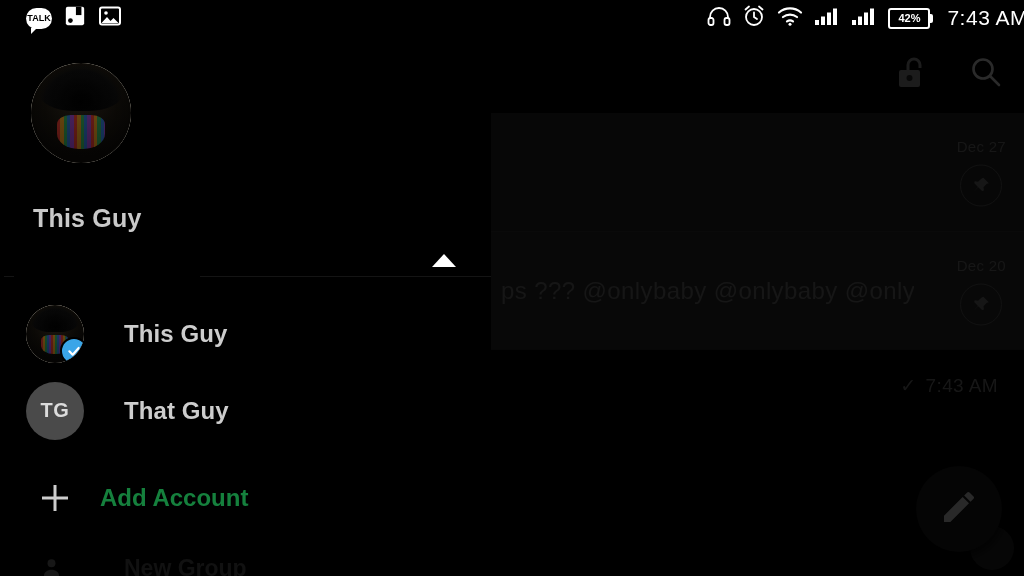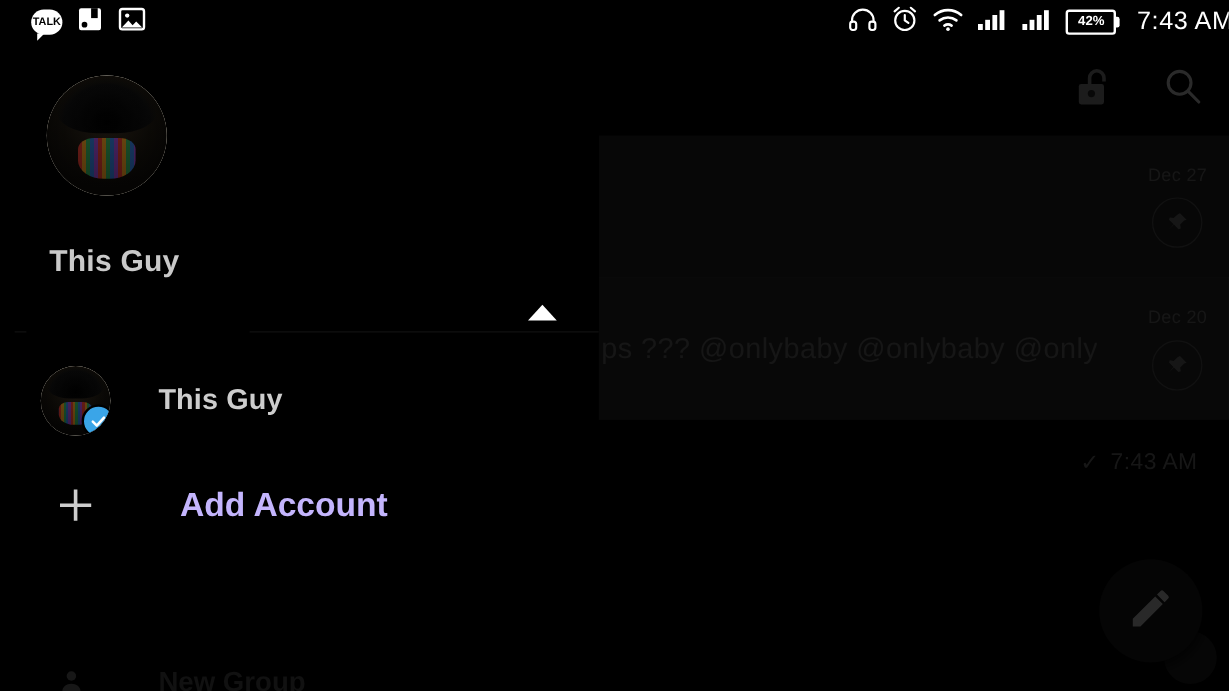--- a/index.html
+++ b/index.html
@@ -84,21 +84,21 @@
     display:flex; align-items:center; justify-content:center;
   }
   .battery-pct{ font-size:11px; color:#fff; font-weight:bold; }
   .battery-cap{ width:3px; height:9px; background:#fff; border-radius:0 2px 2px 0; }
 
   
   .scrim{ position:absolute; inset:0; background:rgba(0,0,0,.62); z-index:20; }
 
   
   .drawer{
-    position:absolute; left:12px; top:36px; width:487px; height:540px;
+    position:absolute; left:4px; top:36px; width:487px; height:540px;
     background:#000; z-index:30; overflow:hidden;
   }
   .drawer-header{ position:relative; height:240px; background:#000; }
   .avatar-big{
     position:absolute; left:27px; top:27px; width:100px; height:100px; border-radius:50%;
     overflow:hidden; background:#cfcabc;
   }
   .profile-name{
     position:absolute; left:29px; top:168px;
     font-size:25px; font-weight:bold; color:#c9c9c9; letter-spacing:.2px;
@@ -129,21 +129,21 @@
     background:#3aa5e8; border:2px solid #000;
     display:flex; align-items:center; justify-content:center;
   }
   .acct-label{
     margin-left:40px; font-size:24px; font-weight:bold; color:#cdcdcd; letter-spacing:.1px;
   }
   .add-row{ height:77px; display:flex; align-items:center; padding-left:22px; margin-top:10px; }
   .add-plus{
     width:58px; display:flex; align-items:center; justify-content:center; flex:none;
   }
-  .add-label{ margin-left:58px; font-size:28px; font-weight:bold; color:#c4b5fd; }
+  .add-label{ margin-left:16px; font-size:24px; font-weight:bold; color:#15803d; }
 
   .menu-row-cut{
     position:absolute; left:0; bottom:-2px; width:487px; height:20px;
     display:flex; align-items:center; padding-left:22px; overflow:hidden;
   }
   .menu-cut-icon{ width:58px; display:flex; justify-content:center; flex:none; }
   .menu-cut-label{ margin-left:40px; font-size:23px; font-weight:bold; color:#111; }
 
   
   .face{ position:absolute; inset:0; background:
@@ -259,20 +259,26 @@
         </div>
         <div class="check-badge">
           <svg width="16" height="16" viewBox="0 0 24 24">
             <path d="M5 12.5l5 5 9-10" fill="none" stroke="#fff" stroke-width="3.2" stroke-linecap="round" stroke-linejoin="round"></path>
           </svg>
         </div>
       </div>
       <div class="acct-label">This Guy</div>
     </div>
 
+    <div class="acct-row">
+      <div class="acct-av acct-av-initials">
+        <span>TG</span>
+      </div>
+      <div class="acct-label">That Guy</div>
+    </div>
 
     <div class="add-row">
       <div class="add-plus">
         <svg width="34" height="34" viewBox="0 0 34 34">
           <line x1="17" y1="4" x2="17" y2="30" stroke="#cdcdcd" stroke-width="3"></line>
           <line x1="4" y1="17" x2="30" y2="17" stroke="#cdcdcd" stroke-width="3"></line>
         </svg>
       </div>
       <div class="add-label">Add Account</div>
     </div>

